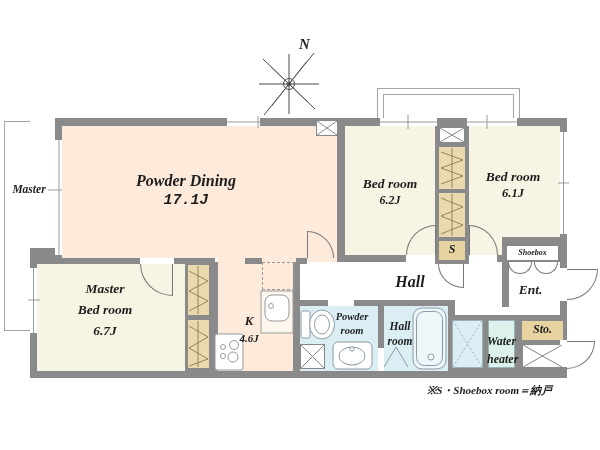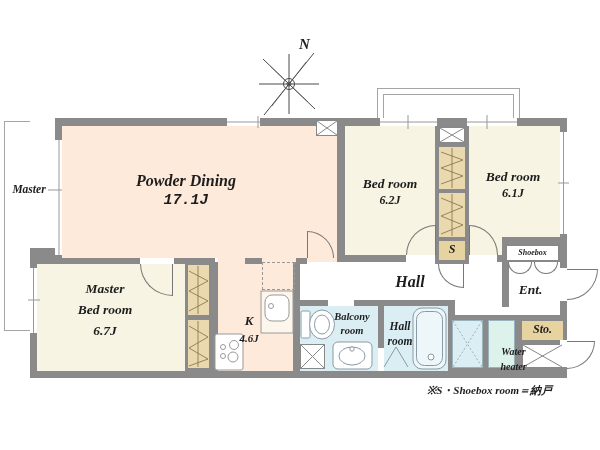--- a/index.html
+++ b/index.html
@@ -207,30 +207,30 @@
     <span>Master</span><br>
     <span>Bed room</span><br>
     <span>6.7J</span>
   </div>
   <div class="lbl" style="left:220px;top:313px;width:58px;font-size:13px;line-height:1.3;">
     <span>K</span><br>
     <span style="font-size:11px;">4.6J</span>
   </div>
   <div class="lbl" style="left:370px;top:273px;width:80px;font-size:16px;">Hall</div>
   <div class="lbl" style="left:328px;top:310px;width:48px;font-size:10.5px;line-height:1.35;">
-    <span>Balcony</span><br>
+    <span>Powder</span><br>
     <span>room</span>
   </div>
   <div class="lbl" style="left:378px;top:319px;width:44px;font-size:11.5px;line-height:1.3;">
     <span>Hall</span><br>
     <span>room</span>
   </div>
   <div class="lbl" style="left:503px;top:282px;width:55px;font-size:13.5px;">Ent.</div>
   <div class="lbl" style="left:518px;top:323px;width:49px;font-size:12px;">Sto.</div>
-  <div class="lbl" style="left:487px;top:344px;width:29px;font-size:10px;line-height:1.5;margin-left:12px;">
+  <div class="lbl" style="left:487px;top:332px;width:29px;font-size:12px;line-height:1.5;">
     <span>Water</span><br>
     <span>heater</span>
   </div>
   <div class="lbl" style="left:505px;top:248px;width:55px;font-size:8px;">Shoebox</div>
   <div class="lbl" style="left:439px;top:243px;width:26px;font-size:12px;">S</div>
   <div class="lbl" style="left:427px;top:383px;font-size:11px;line-height:1.35;text-align:left;">
     <span>※S・Shoebox room＝納戸</span><br>
   </div>
 </div>
 

